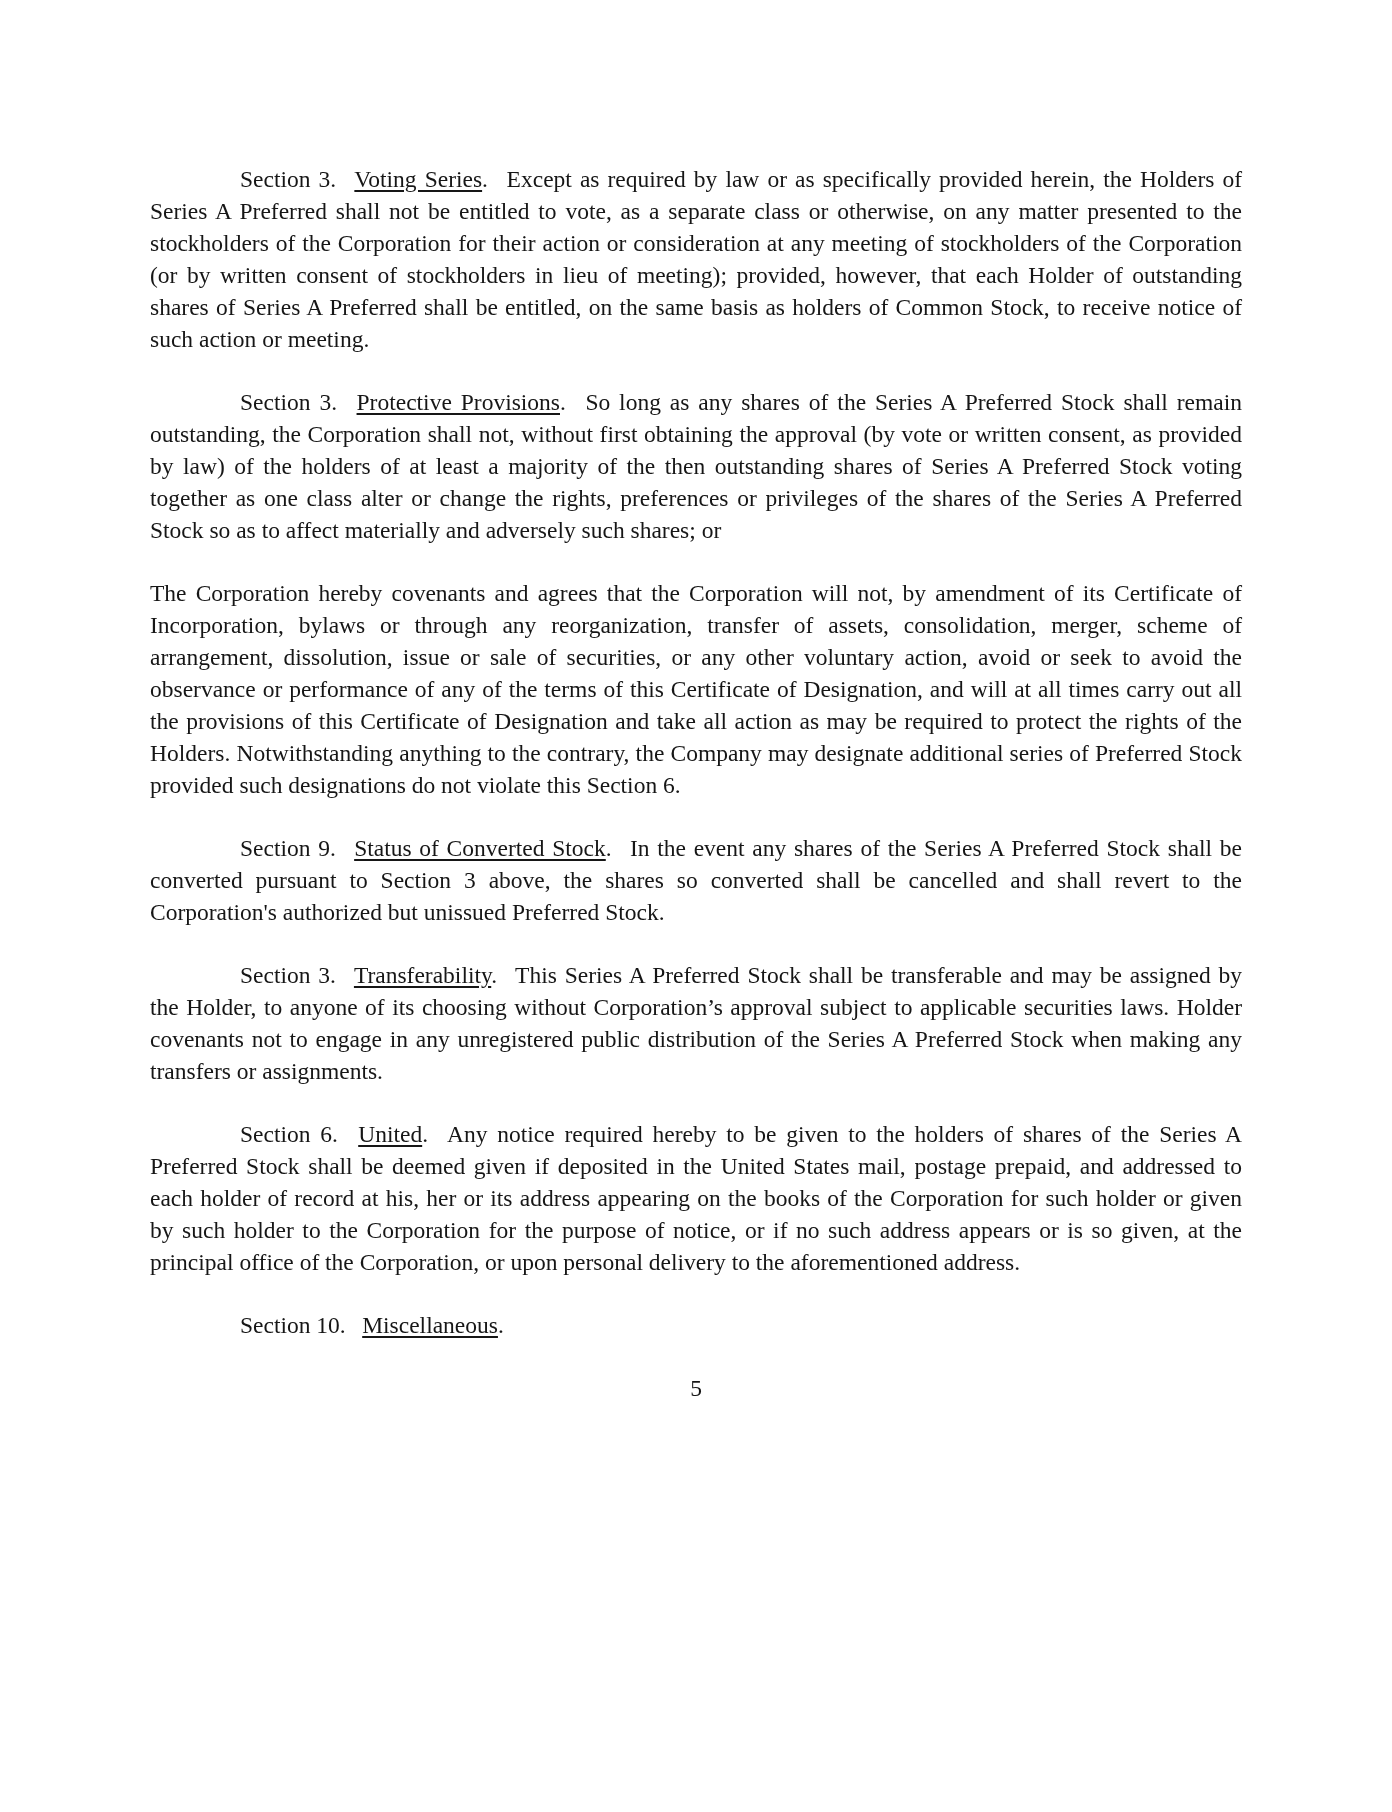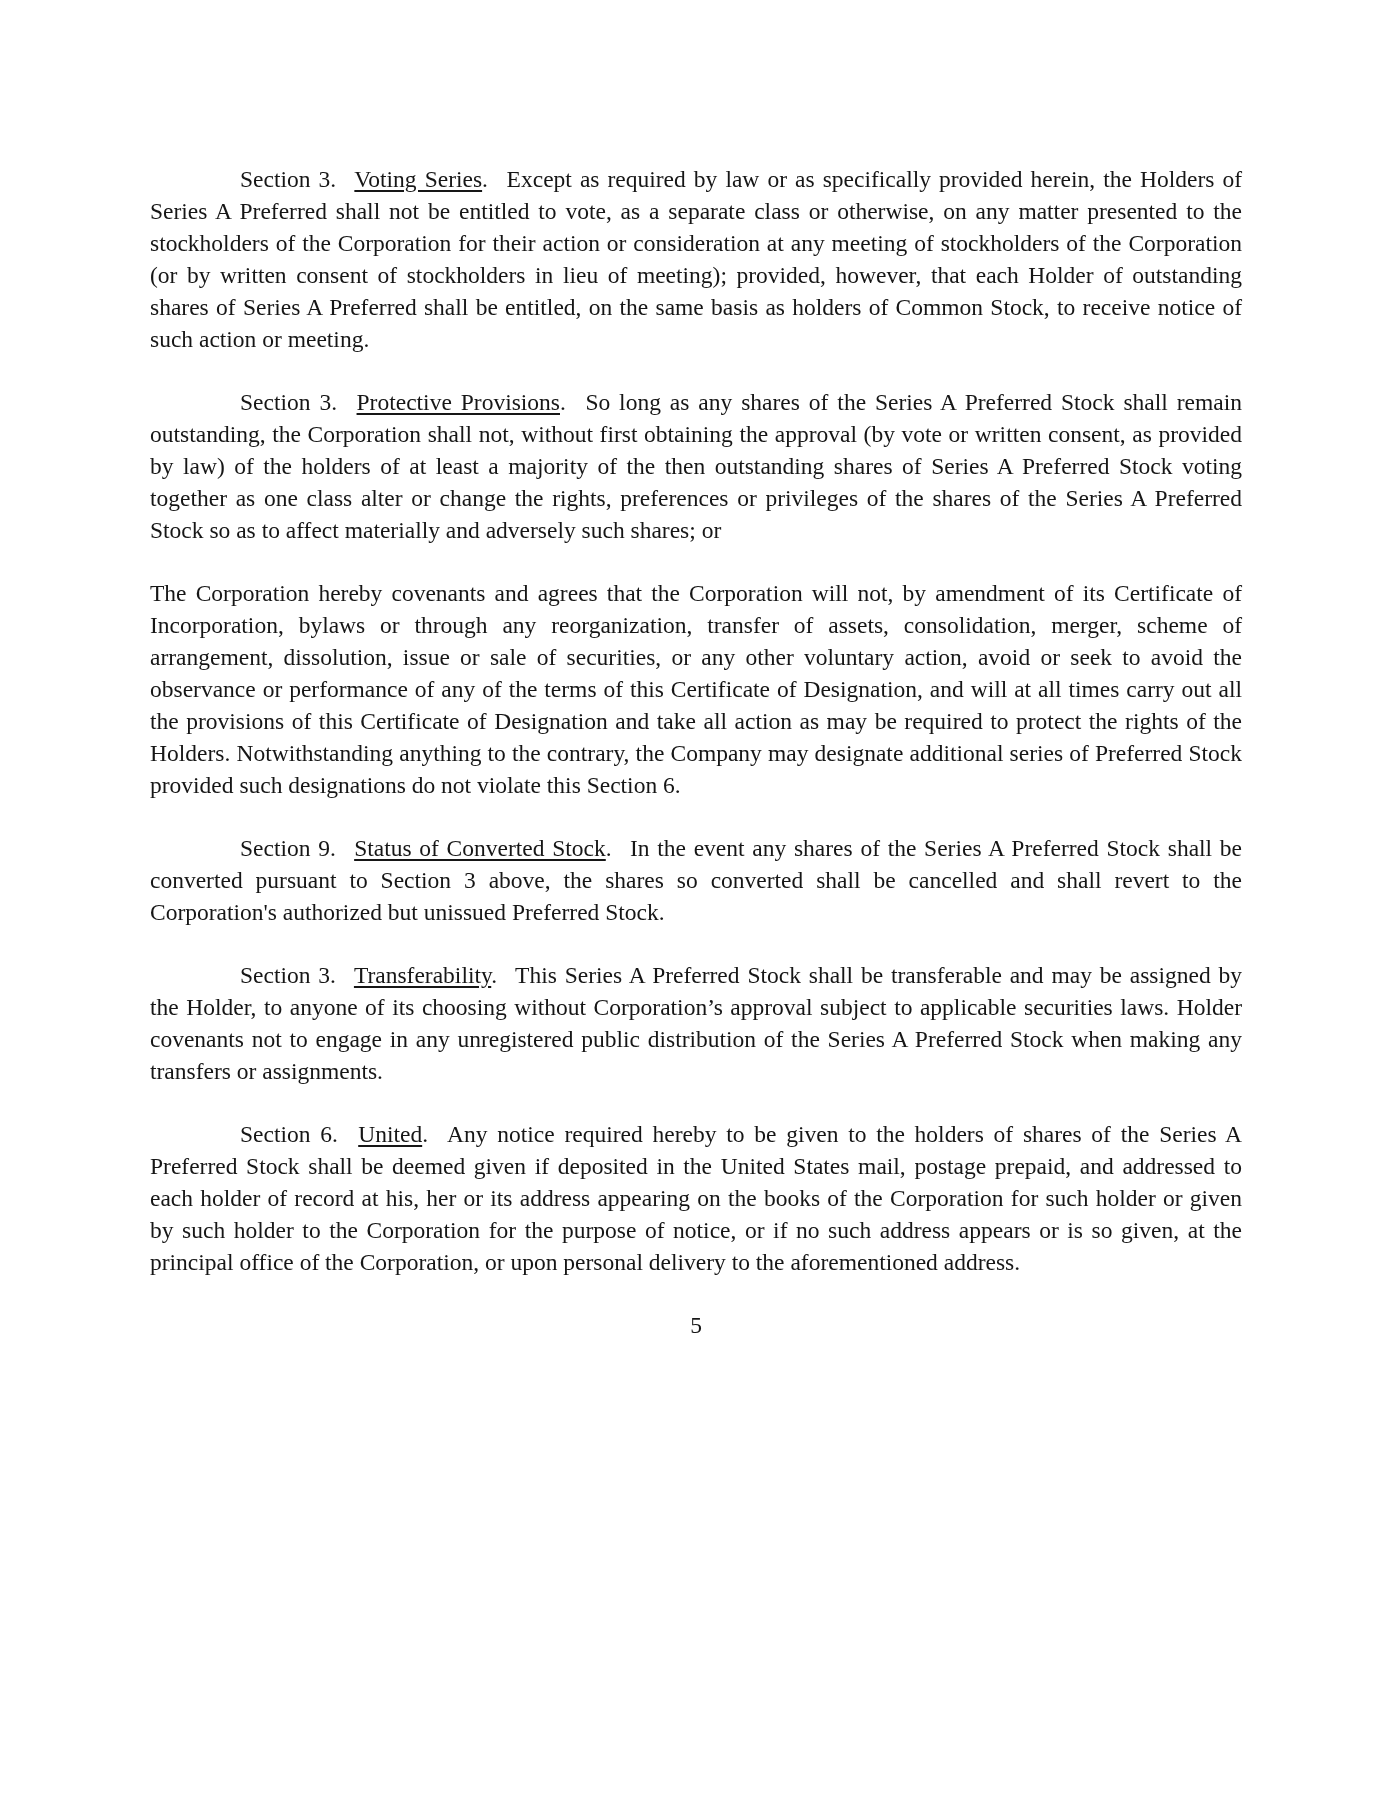--- a/index.html
+++ b/index.html
@@ -65,16 +65,20 @@
     <span class="sec-heading">Transferability</span><span class="sec-period">.</span>
     <span>This Series A Preferred Stock shall be transferable and may be assigned by the Holder, to anyone of its choosing without Corporation’s approval subject to applicable securities laws. Holder covenants not to engage in any unregistered public distribution of the Series A Preferred Stock when making any transfers or assignments.</span>
   </p>
 
   <p class="para indent">
     <span class="sec-label">Section 6.</span>
     <span class="sec-heading">United</span><span class="sec-period">.</span>
     <span>Any notice required hereby to be given to the holders of shares of the Series A Preferred Stock shall be deemed given if deposited in the United States mail, postage prepaid, and addressed to each holder of record at his, her or its address appearing on the books of the Corporation for such holder or given by such holder to the Corporation for the purpose of notice, or if no such address appears or is so given, at the principal office of the Corporation, or upon personal delivery to the aforementioned address.</span>
   </p>
 
+  <p class="para indent">
+    <span class="sec-label">Section 10.</span>
+    <span class="sec-heading">Miscellaneous</span><span class="sec-period">.</span>
+  </p>
 
   <div class="page-number">5</div>
 
 </div>
 
 </body></html>

